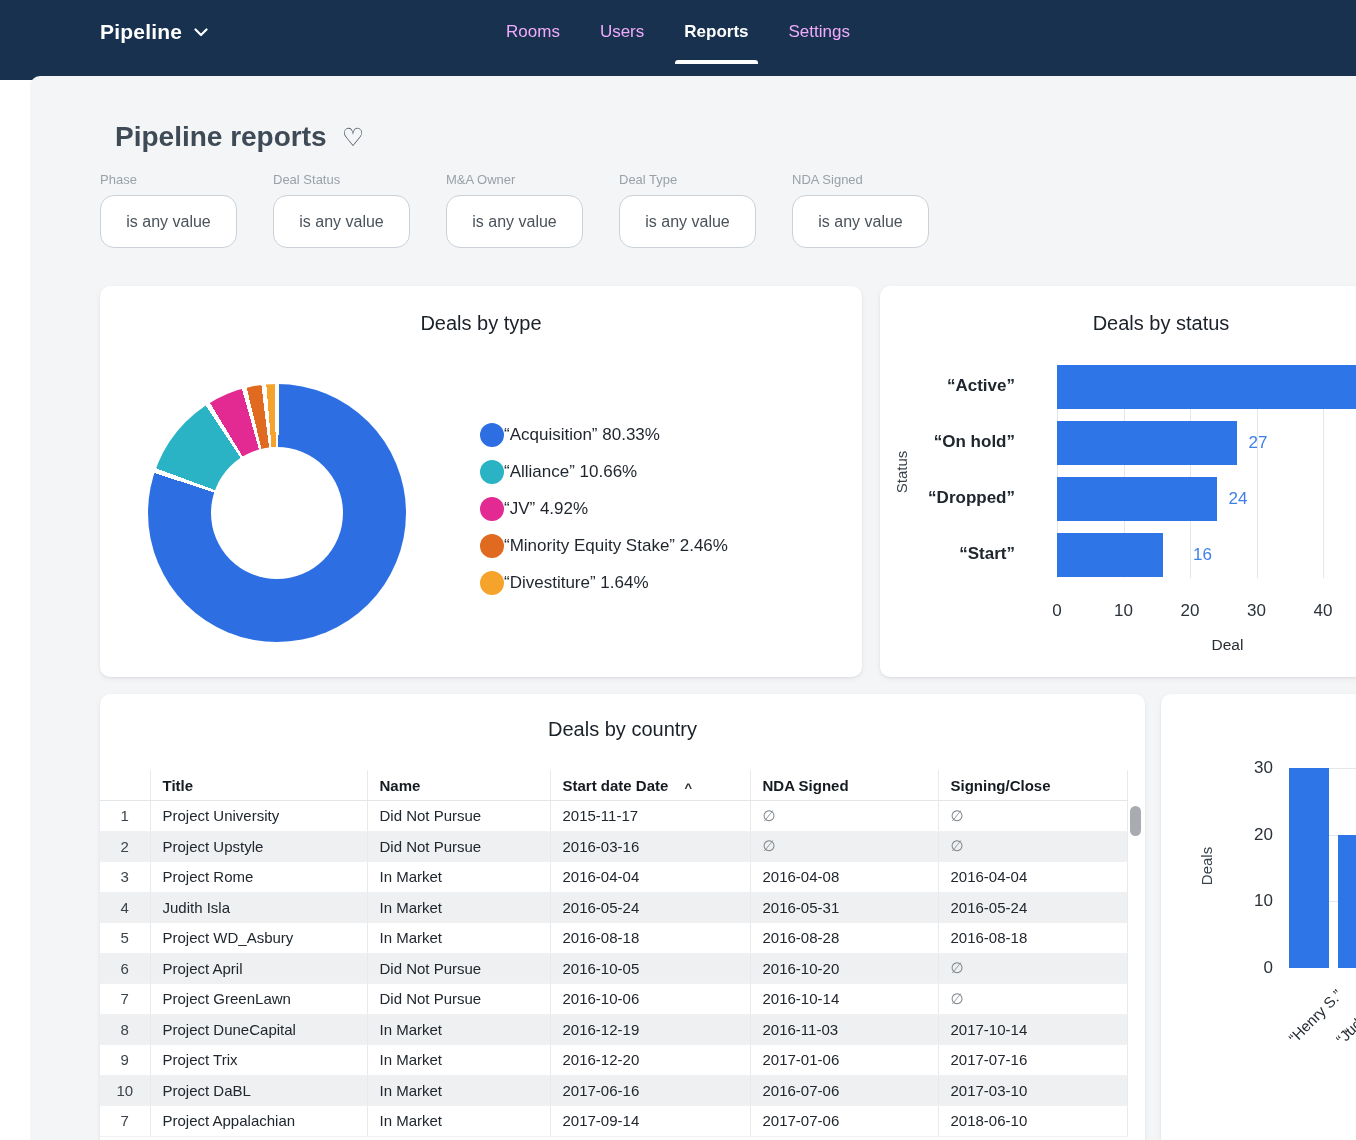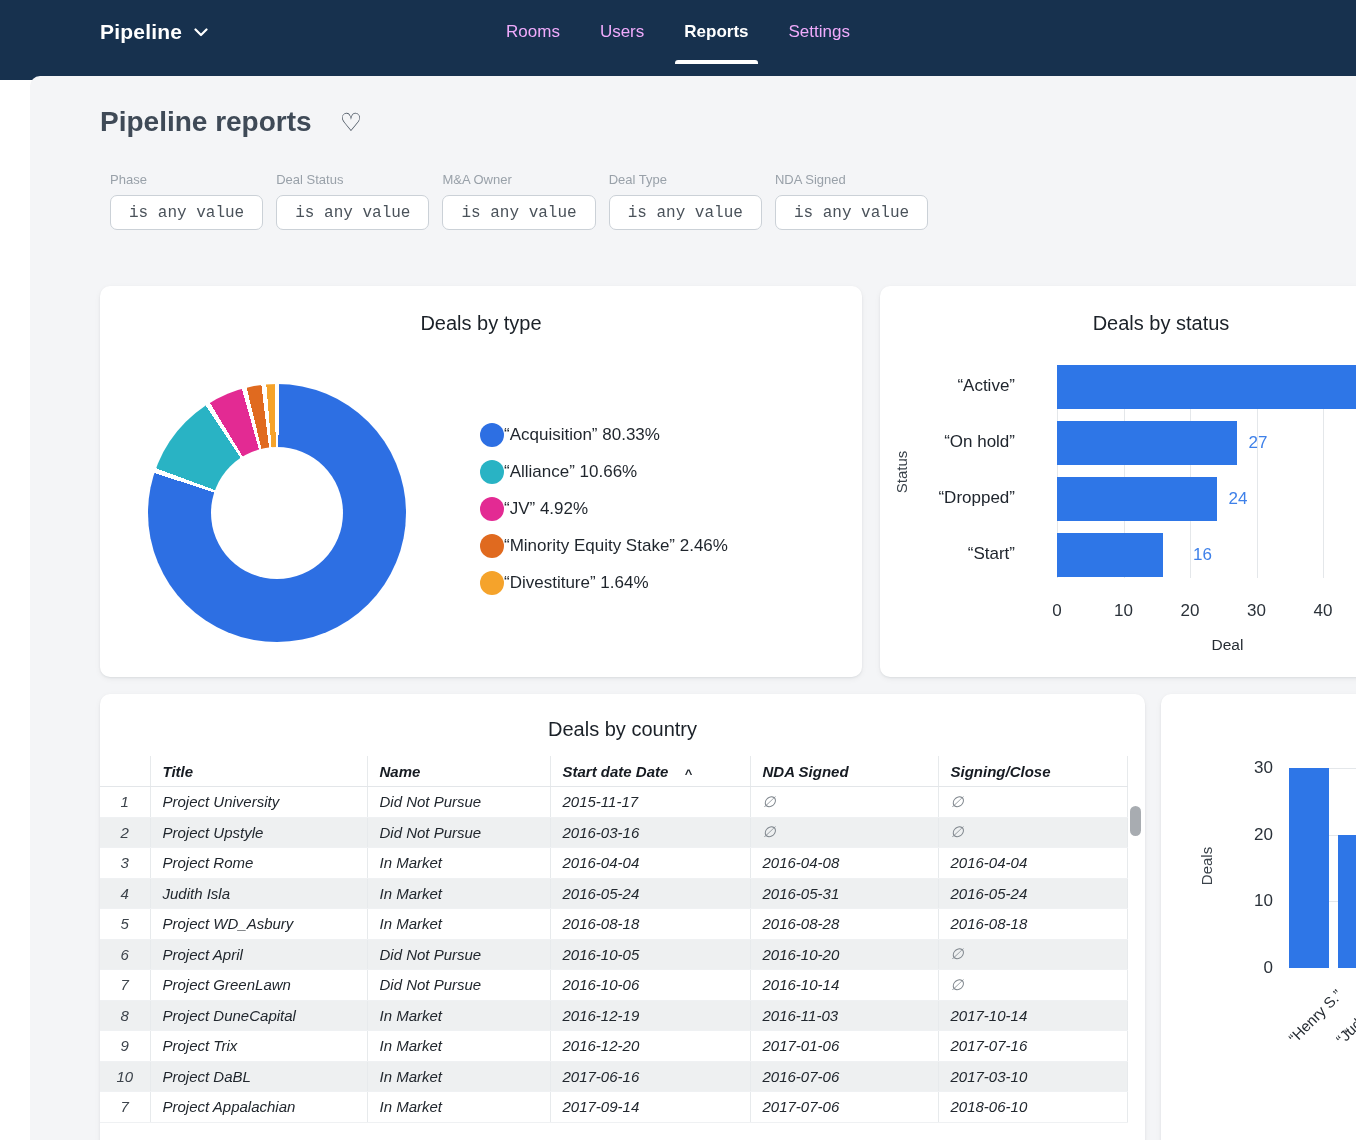--- a/index.html
+++ b/index.html
@@ -8,54 +8,54 @@
   
   .navbar{position:absolute;left:0;top:0;width:1356px;height:80px;background:#17314E;}
   .brand{position:absolute;left:100px;top:0;height:64px;display:flex;align-items:center;gap:12px;cursor:pointer;}
   .brand-label{color:#fff;font-size:21px;font-weight:700;letter-spacing:.2px;}
   .nav{position:absolute;left:50%;transform:translateX(-50%);top:0;height:64px;display:flex;gap:40px;}
   .nav-item{position:relative;display:flex;align-items:center;height:64px;font-size:17px;color:#f0abfc;cursor:pointer;text-decoration:none;}
   .nav-item.active{color:#fff;font-weight:700;}
   .nav-item.active::after{content:"";position:absolute;left:-9px;right:-9px;bottom:0;height:4px;background:#fff;border-radius:3px 3px 0 0;}
   
   .panel{position:absolute;left:30px;top:76px;width:1326px;height:1064px;background:#F4F5F7;border-radius:10px 0 0 0;}
-  .page-title{position:absolute;left:70px;top:30px;margin:0;font-size:28px;font-weight:600;color:#3F4A57;display:flex;align-items:center;gap:28px;}
+  .page-title{position:absolute;left:70px;top:30px;margin:15px;font-size:28px;font-weight:600;color:#3F4A57;display:flex;align-items:center;gap:15px;}
   .heart{font-size:25px;font-weight:400;color:#414C59;cursor:pointer;line-height:1;}
   
-  .filters{position:absolute;left:80px;top:96px;display:flex;gap:13px;}
+  .filters{position:absolute;left:70px;top:96px;display:flex;gap:36px;}
   .flabel{font-size:13px;color:#99A1A9;margin-bottom:8px;}
-  .fbtn{display:block;min-width:137px;height:35px;background:#fff;border:1px solid #CBD1D7;border-radius:7px;
-        font-family:Liberation Mono, monospace;font-size:16px;color:#4A525A;padding:0 18px;cursor:pointer;}
+  .fbtn{display:block;min-width:137px;height:53px;background:#fff;border:1px solid #CBD1D7;border-radius:14px;
+        font-family:Liberation Sans, sans-serif;font-size:16px;color:#4A525A;padding:0 18px;cursor:pointer;}
   
   .card{position:absolute;background:#fff;border-radius:10px;box-shadow:0 1px 2px rgba(23,32,48,.08),0 2px 6px rgba(23,32,48,.05);}
   .card-title{margin:0;position:absolute;top:26px;left:0;right:0;text-align:center;font-size:20px;font-weight:500;color:#1B2128;}
   #cardType{left:70px;top:210px;width:762px;height:391px;}
   #cardStatus{left:850px;top:210px;width:562px;height:391px;}
   #cardTable{left:70px;top:618px;width:1045px;height:606px;}
   #cardOwner{left:1131px;top:618px;width:400px;height:606px;}
   
   .donut{position:absolute;left:48px;top:98px;width:258px;height:258px;border-radius:50%;cursor:pointer;}
   .donut::after{content:"";position:absolute;inset:63px;background:#fff;border-radius:50%;}
   .legend{position:absolute;left:380px;top:130px;margin:0;padding:0;list-style:none;}
   .legend li{display:flex;align-items:center;height:37px;cursor:pointer;}
   .dot{width:24px;height:24px;border-radius:50%;flex:0 0 auto;}
   .ltext{font-size:17px;color:#1F252C;}
   
   .gridv{position:absolute;width:1px;background:#E4E7EA;}
   .gridh{position:absolute;height:1px;background:#E4E7EA;}
   .hbar,.vbar{position:absolute;background:#2E76E7;cursor:pointer;}
-  .scat{position:absolute;left:0;width:135px;text-align:right;font-size:17px;color:#20262E;}
+  .scat{position:absolute;left:0;width:135px;text-align:right;font-size:17px;color:#20262E;font-weight:bold;}
   .vallab{position:absolute;font-size:17px;color:#3E80E9;}
   .xtick,.ytick{position:absolute;font-size:17px;color:#2A3139;}
   .ytick{text-align:right;width:112px;}
   .vlab{position:absolute;transform:rotate(-90deg);font-size:15px;color:#3A424A;text-align:center;width:80px;height:20px;line-height:20px;}
   .axlab{position:absolute;font-size:15.5px;color:#262D34;text-align:center;}
   .rotlab{position:absolute;transform:rotate(-45deg);transform-origin:100% 0;font-size:15px;color:#262C33;white-space:nowrap;}
   
-  .dtable{position:absolute;left:0;top:62px;border-collapse:collapse;table-layout:fixed;font-style:italic;}
+  .dtable{position:absolute;left:0;top:76px;border-collapse:collapse;table-layout:fixed;}
   .dtable th{height:30px;font-size:15px;font-weight:700;color:#161B22;text-align:left;padding:0 0 0 12px;border-bottom:1px solid #E3E6E9;cursor:pointer;}
   .dtable th,.dtable td{border-left:1px solid #E7EAEC;overflow:hidden;white-space:nowrap;}
   .dtable th:first-child,.dtable td:first-child{border-left:none;}
   .dtable th:last-child,.dtable td:last-child{border-right:1px solid #E7EAEC;}
   .dtable td{height:29.5px;font-size:15px;color:#21272E;padding:0 0 0 12px;border-bottom:1px solid #EFF1F3;}
   .dtable tr:nth-child(even) td{background:#EEF0F1;}
   .dtable td.num{text-align:center;padding:0;color:#3C434B;}
   .dtable td.null{color:#7F868D;}
   .caret{display:inline-block;margin-left:16px;font-size:13px;font-weight:700;color:#272D34;transform:translateY(1px);}
   .thumb{position:absolute;left:1030px;top:112px;width:11px;height:30px;border-radius:6px;background:#A8ACB1;cursor:pointer;}

